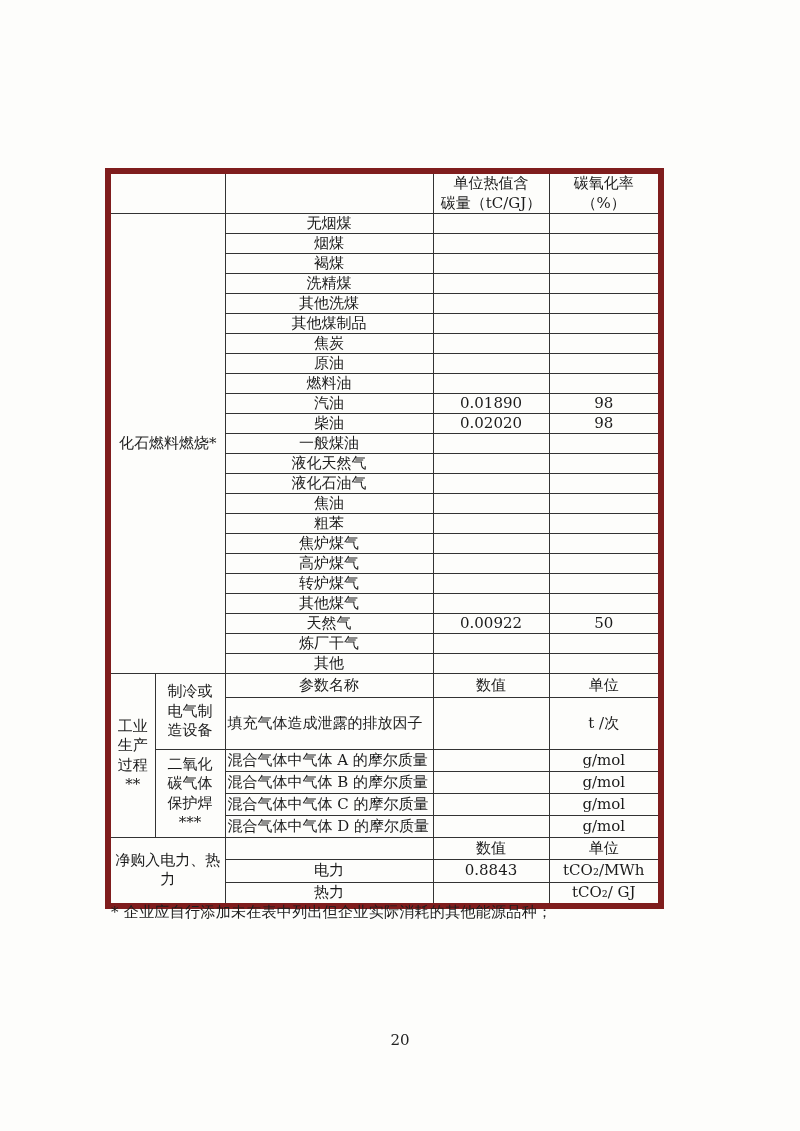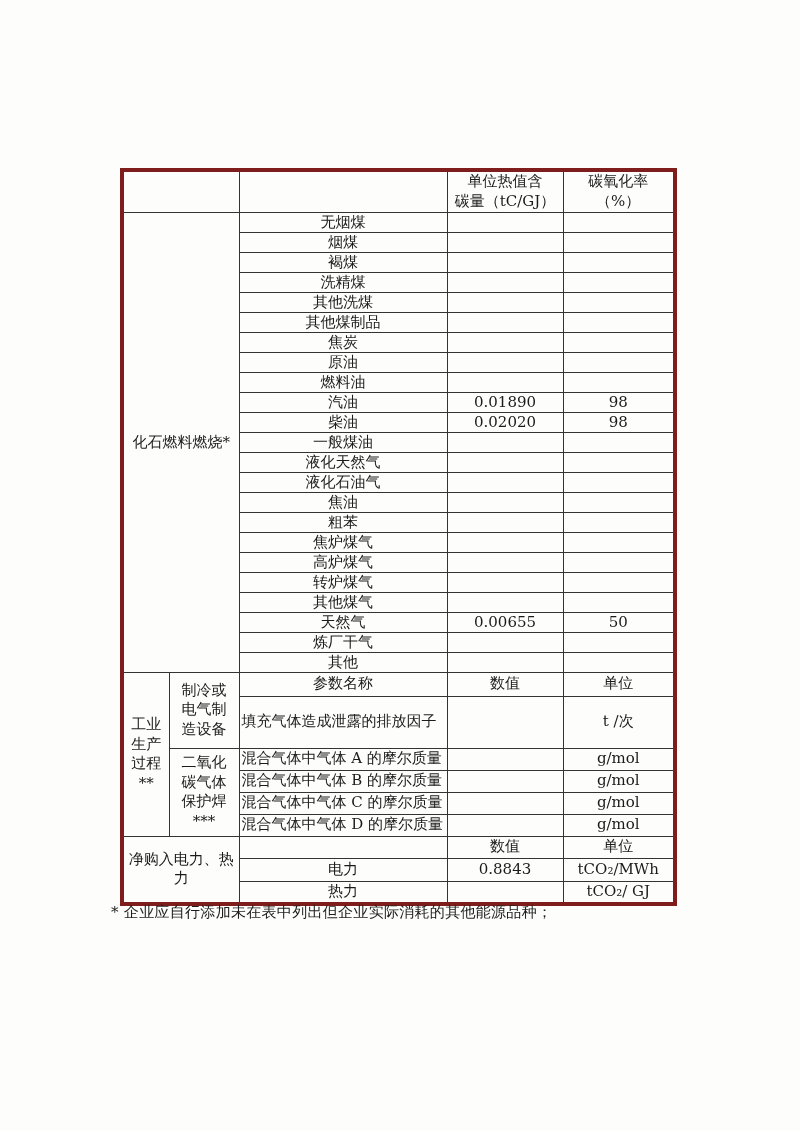--- a/index.html
+++ b/index.html
@@ -11,24 +11,24 @@
     position:relative;
     overflow:hidden;
   }
   .sheet{position:absolute;inset:0;background:#fdfdfb;}
   .doc-title{
     position:absolute;left:115px;top:124px;width:553px;
     text-align:center;font-size:20px;letter-spacing:2px;color:#222;
     white-space:pre;
   }
   table.main{
-    position:absolute;left:120px;top:168px;
+    position:absolute;left:105px;top:168px;
     border-collapse:collapse;table-layout:fixed;
     width:553px;
-    border:4px solid #7f1d1d;
+    border:6px solid #7f1d1d;
   }
   table.main td{
     border:1px solid #333;
     font-size:15px;
     padding:0 2px;
     color:#1b1b1b;
     overflow:hidden;
     vertical-align:middle;
     line-height:1.3;
   }
@@ -174,21 +174,21 @@
       <td class="c"></td>
       <td class="c"></td>
     </tr>
     <tr class="r20">
       <td class="c">其他煤气</td>
       <td class="c"></td>
       <td class="c"></td>
     </tr>
     <tr class="r20">
       <td class="c">天然气</td>
-      <td class="c">0.00655</td>
+      <td class="c">0.00922</td>
       <td class="c">50</td>
     </tr>
     <tr class="r20">
       <td class="c">炼厂干气</td>
       <td class="c"></td>
       <td class="c"></td>
     </tr>
     <tr class="r20">
       <td class="c">其他</td>
       <td class="c"></td>
@@ -254,14 +254,15 @@
       <td class="c"></td>
       <td class="c">tCO₂/ GJ</td>
     </tr>
   </tbody>
     </table>
 
   <div class="footnotes">
     <p>* 企业应自行添加未在表中列出但企业实际消耗的其他能源品种；</p>
   </div>
 
+  <div class="page-number">20</div>
 
 </div>
 
 </body></html>

